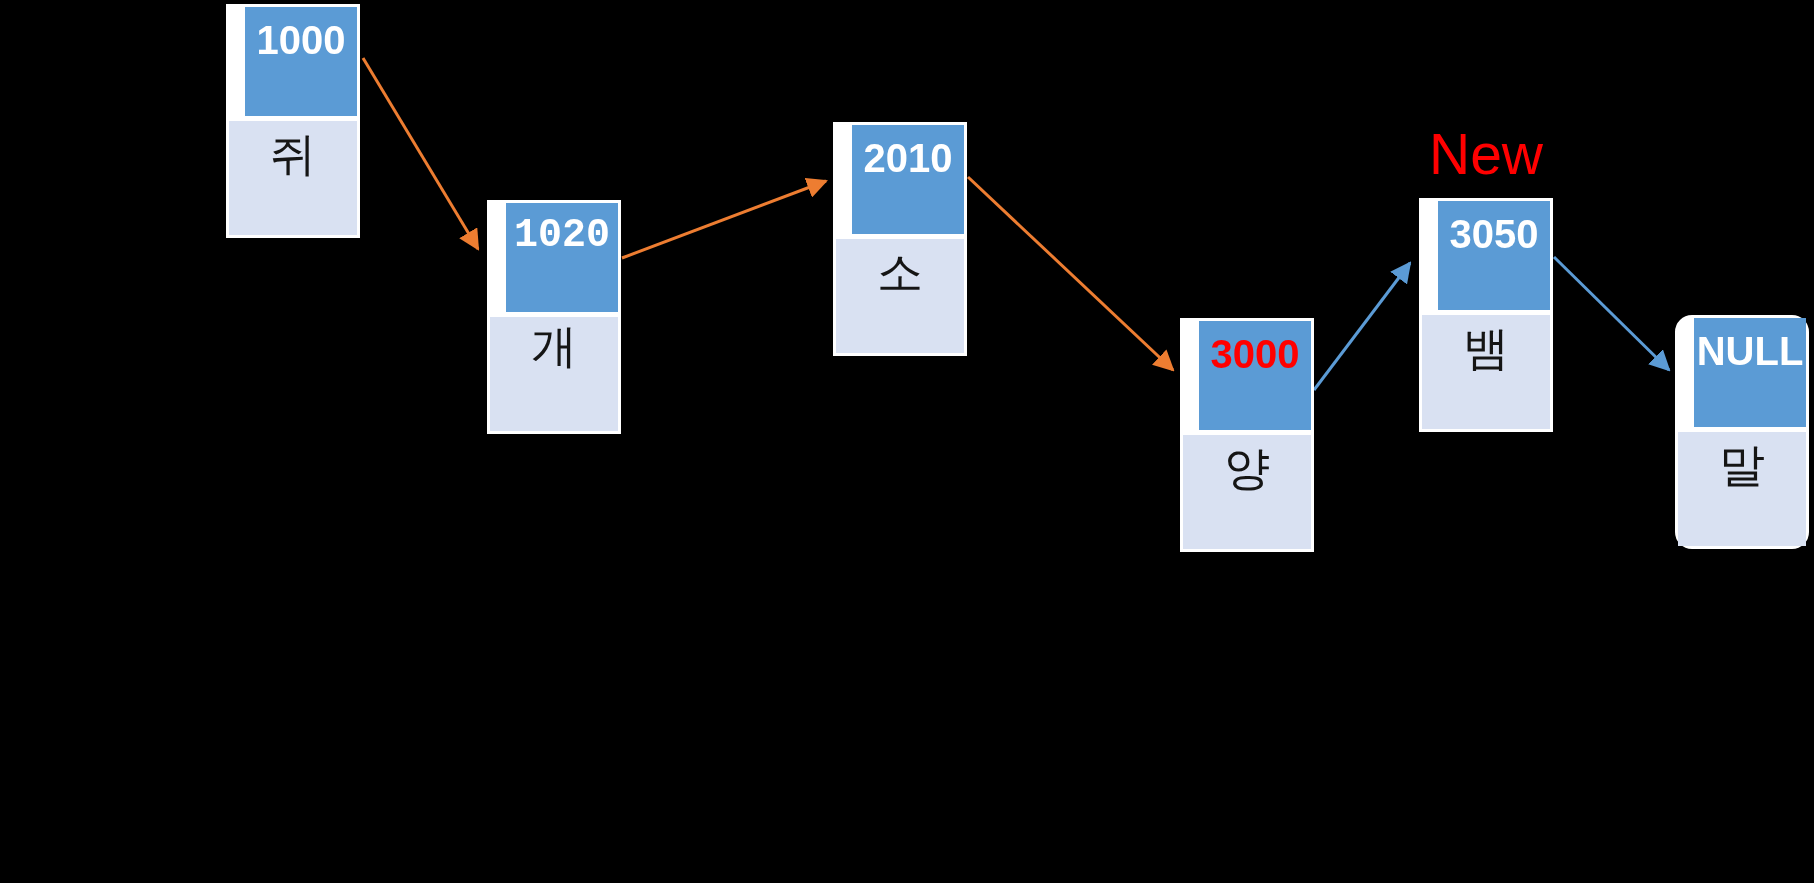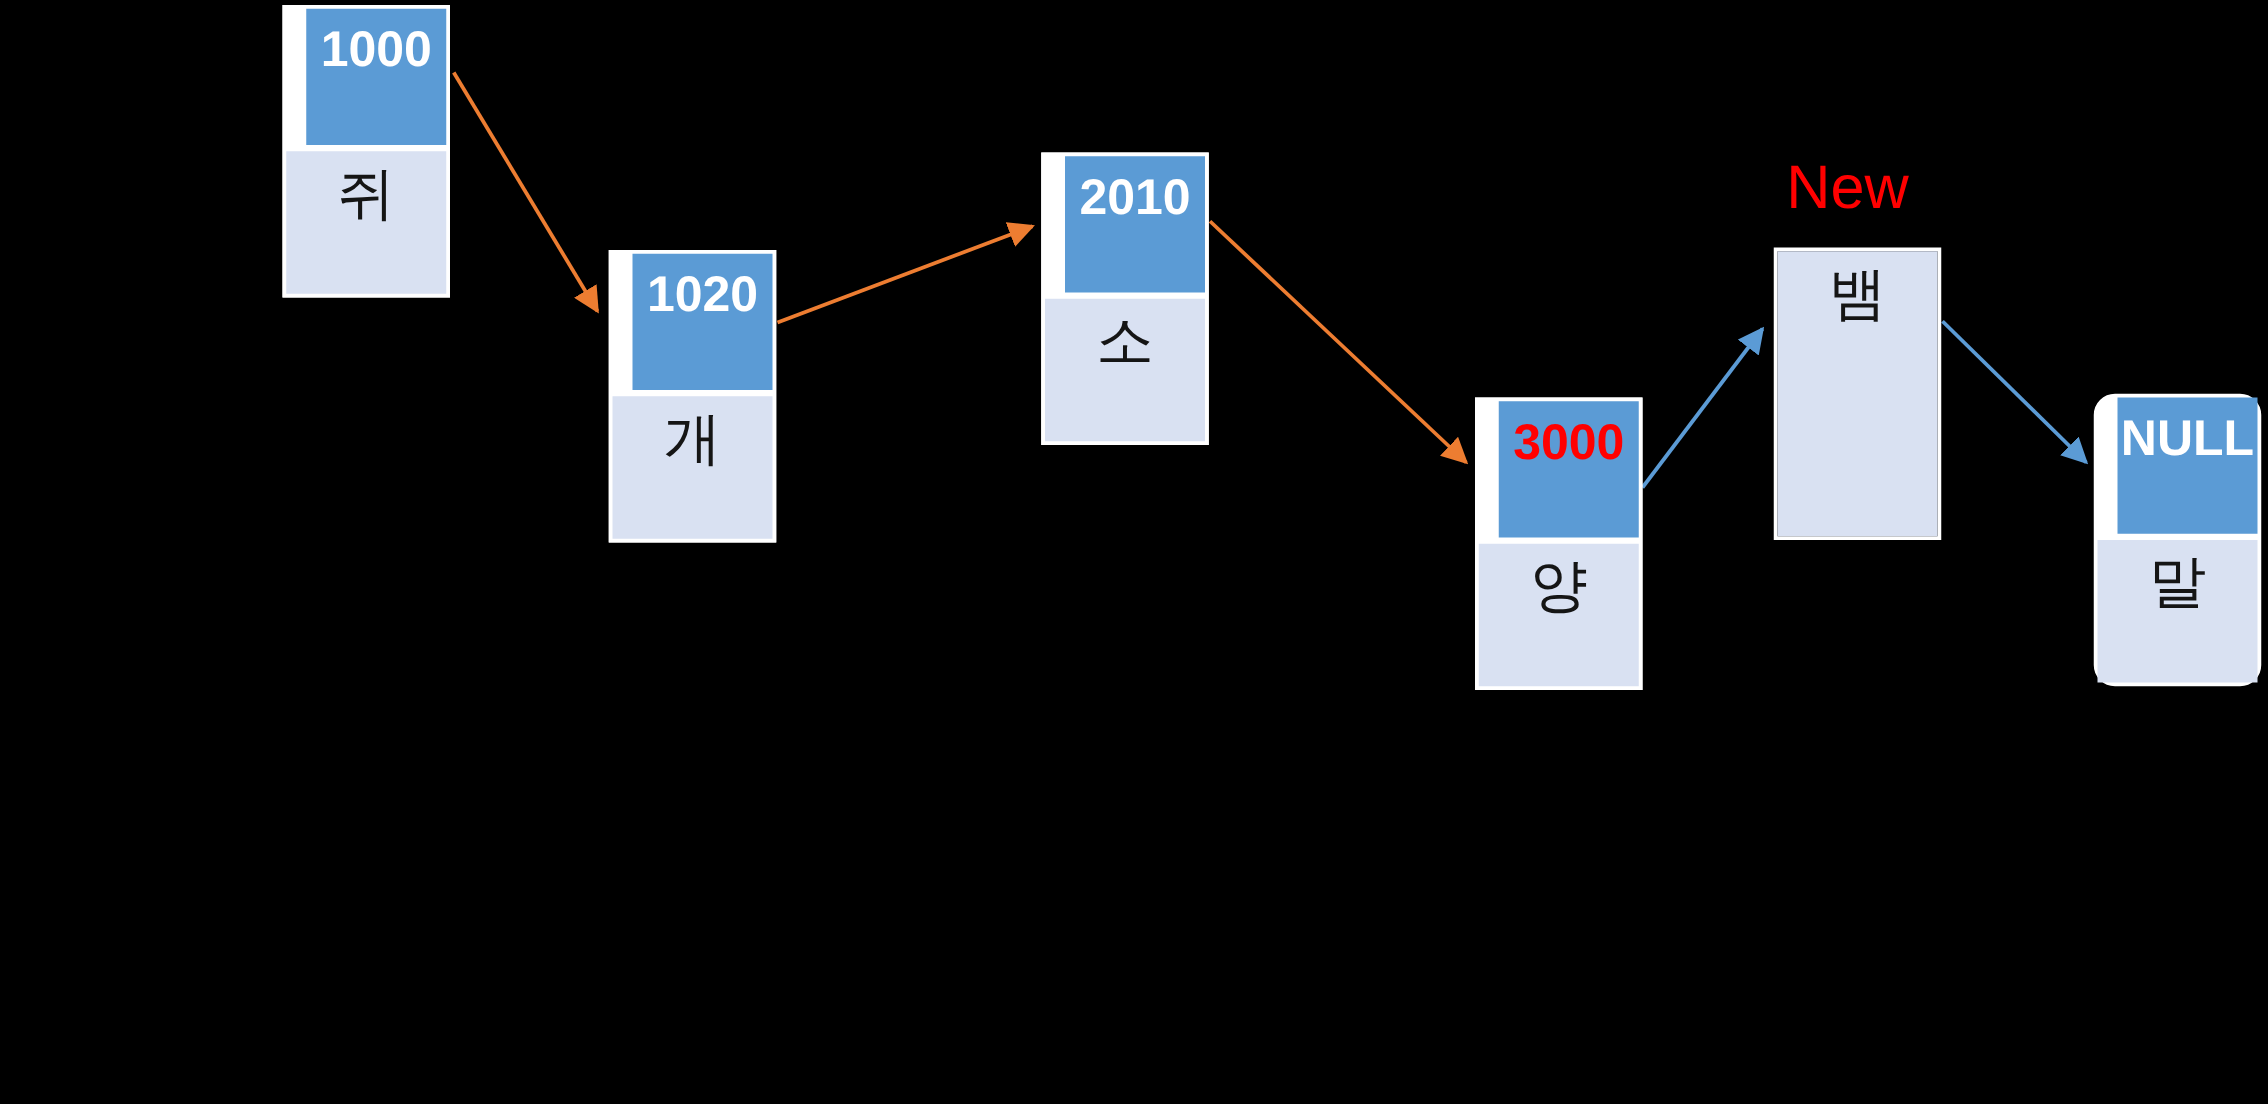--- a/index.html
+++ b/index.html
@@ -44,32 +44,32 @@
     flex: 1;
     box-sizing: border-box;
     background: var(--body-blue, #D9E1F2);
     color: #151515;
     font-size: 46px;
     line-height: 1;
     text-align: center;
     padding-top: 10px;
   }
   .n1 { left: 226px;  top: 4px;   }
-  .n2 { left: 487px;  top: 200px; }
+  .n2 { left: 487px;  top: 200px; font-family: Liberation Mono, monospace; }
   .n3 { left: 833px;  top: 122px; justify-content: flex-end; }
   .n4 { left: 1180px; top: 318px; }
   .n5 { left: 1419px; top: 198px; }
   .n6 { left: 1675px; top: 315px; border-radius: 17px; }
   .new-label {
     position: absolute;
     left: 1429px;
     top: 126px;
     width: 92px;
     text-align: center;
-    font-size: 49px;
+    font-size: 57px;
     line-height: 1;
     color: var(--red, #FF0000);
   }
 </style>
 </head>
 <body>
 
 <div class="canvas">
 
   <svg class="arrow-layer" width="1814" height="883" viewBox="0 0 1814 883" xmlns="http://www.w3.org/2000/svg">
@@ -104,20 +104,21 @@
     <div class="node-header">2010</div>
     <div class="node-body">소</div>
   </div>
 
   <div class="node n4">
     <div class="node-header" style="color: rgb(255, 0, 0);">3000</div>
     <div class="node-body">양</div>
   </div>
 
   <div class="node n5">
+    <div class="node-header">3050</div>
     <div class="node-body">뱀</div>
   </div>
 
   <div class="node n6">
     <div class="node-header">NULL</div>
     <div class="node-body">말</div>
   </div>
 
   <div class="new-label" style="color: rgb(255, 0, 0);">New</div>
 

